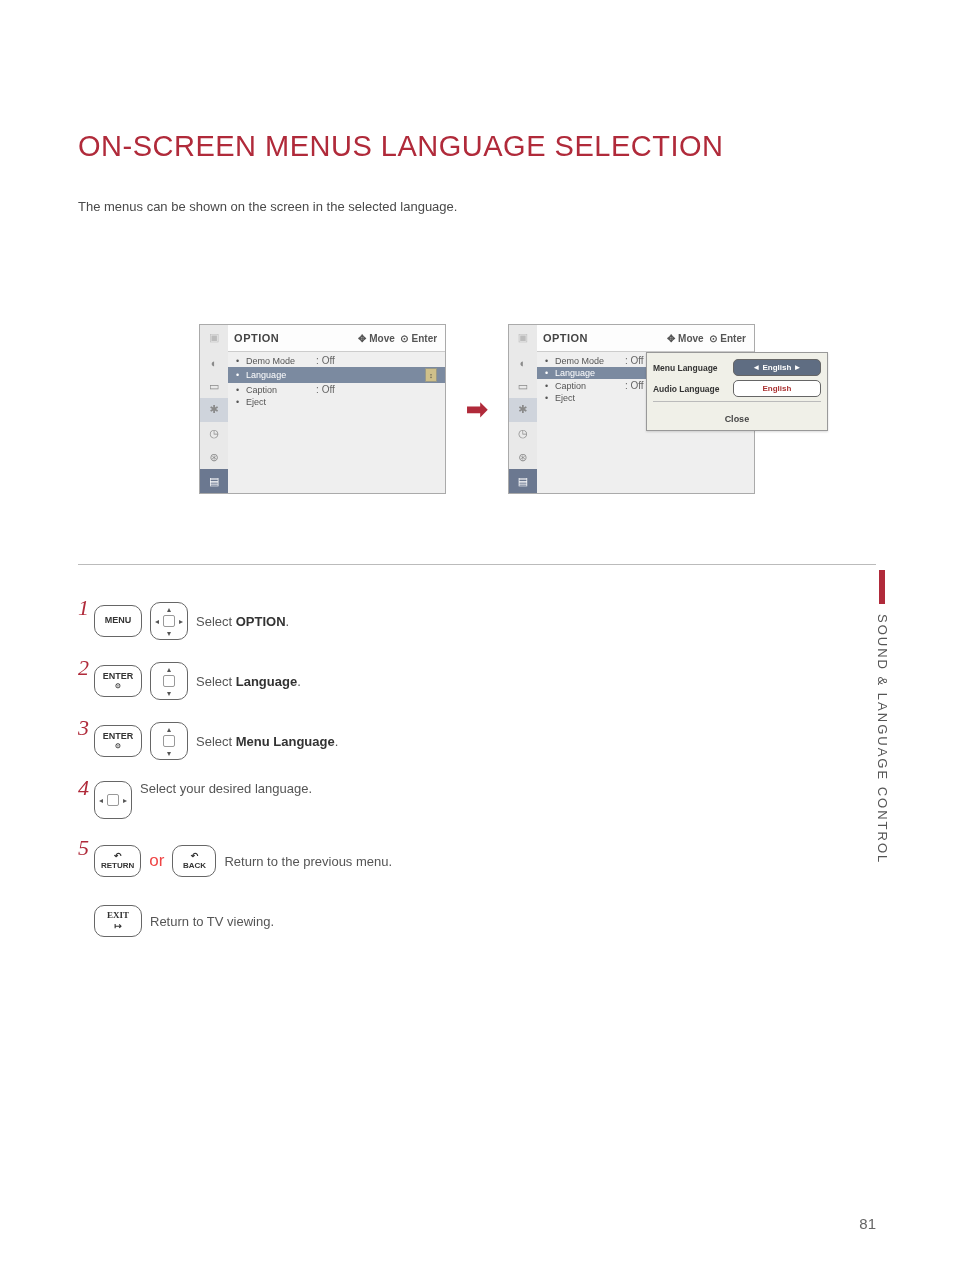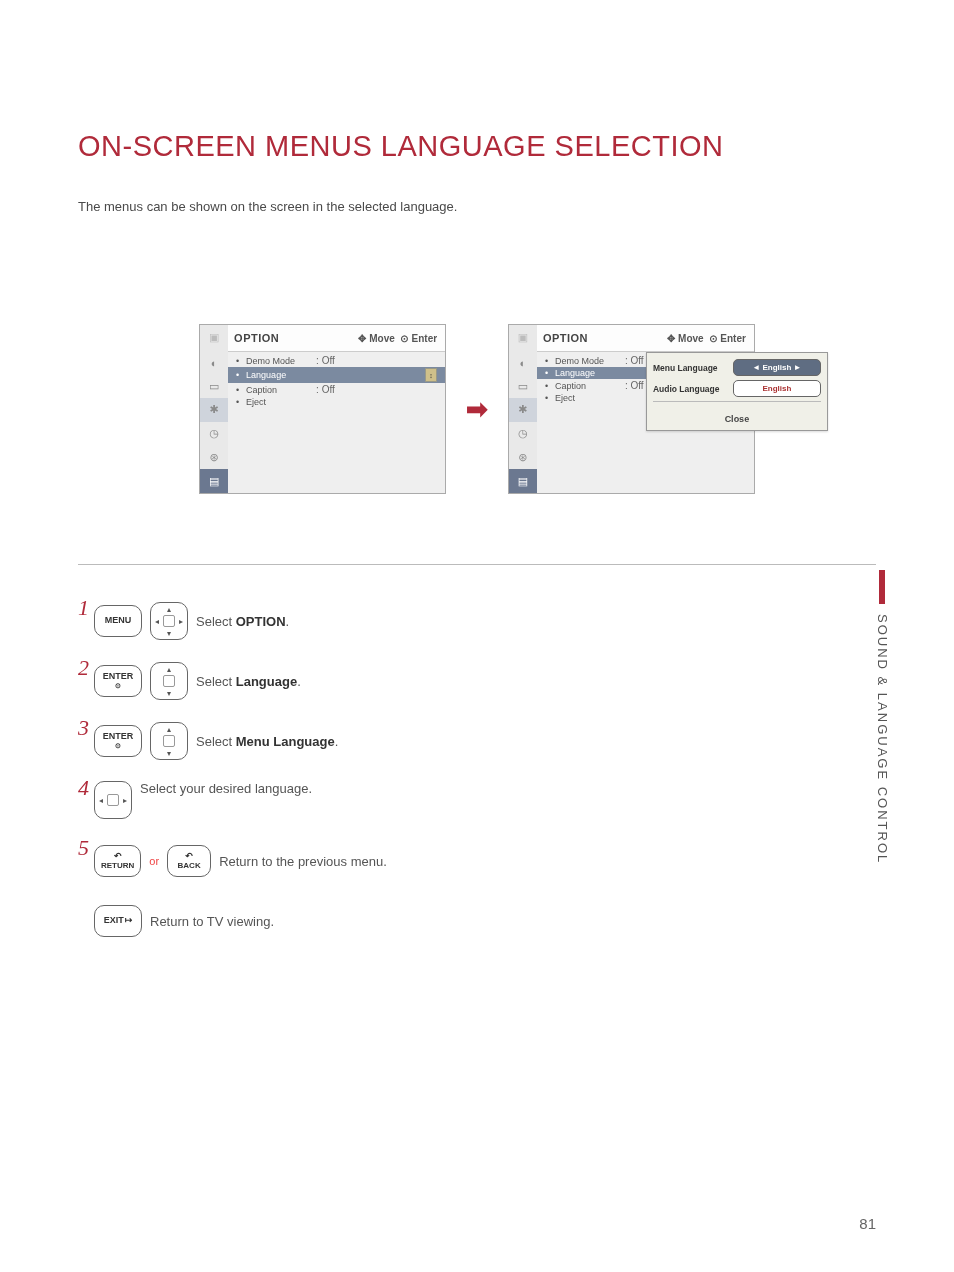--- a/index.html
+++ b/index.html
@@ -255,22 +255,22 @@
     letter-spacing: 2px;
     color: #555;
   }
   .page-num {
     position: absolute;
     right: 78px;
     bottom: 40px;
     font-size: 15px;
     color: #666;
   }
-  .or { font-size:11px;color:#ef4444; }
-  .btn.exit { gap:1px;}
+  .or { font-size:17px;color:#ef4444; }
+  .btn.exit { flex-direction: column; gap:1px;font-family:Liberation Serif, serif;}
   .btn.exit .door { font-size:9px; }
 </style>
 </head>
 <body>
 
 <div class="page">
 
   <h1 class="title">ON-SCREEN MENUS LANGUAGE SELECTION</h1>
   <p class="subtitle">The menus can be shown on the screen in the selected language.</p>
 

